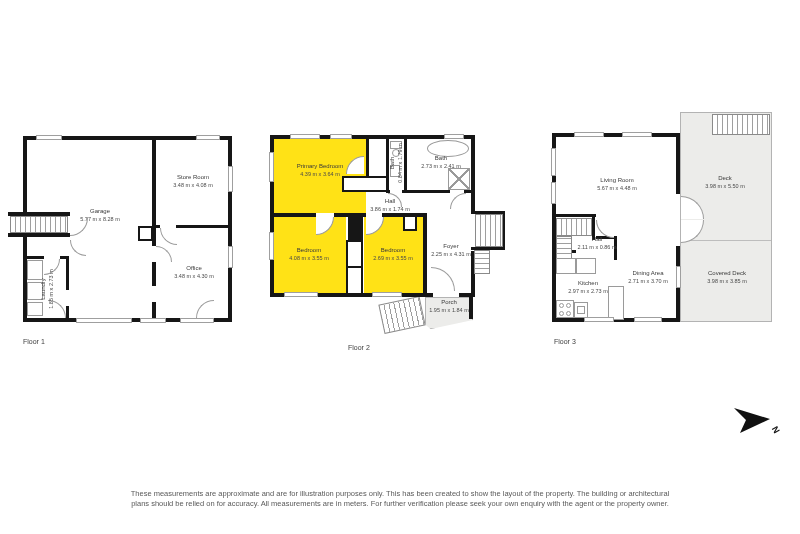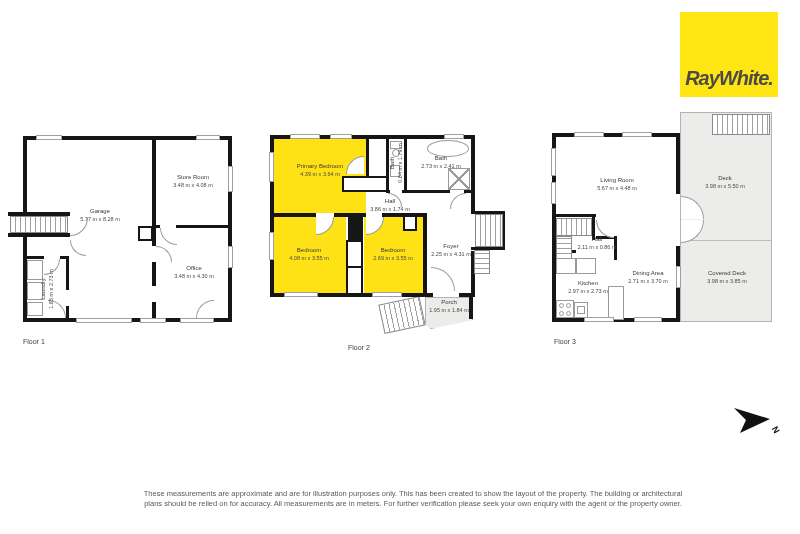--- a/index.html
+++ b/index.html
@@ -41,30 +41,27 @@
   .floor-tag{position:absolute;font-size:7px;color:#3d3d3d;}
   
   .logo{position:absolute;left:680px;top:12px;width:98px;height:85px;background:#ffe512;
         display:flex;align-items:flex-end;justify-content:center;}
   .logo span{font-size:20px;font-weight:bold;font-style:italic;color:#4b4b46;
              letter-spacing:-1px;padding-bottom:7px;}
   
   .address{position:absolute;left:0;top:462px;width:800px;text-align:center;
            font-size:19px;font-weight:bold;color:#1e1e1e;}
   .disclaimer{position:absolute;left:130px;top:489px;width:540px;text-align:center;
-              font-size:7.5px;line-height:1.35;color:#5a5a5a;margin-left:13px;}
+              font-size:7.5px;line-height:1.35;color:#5a5a5a;}
 </style>
 </head>
 <body>
 
 <div class="canvas">
 
-  <div class="logo">
-    <span>RayWhite.</span>
-  </div>
 
   <div>
 
     <div class="st" style="left:10px;top:216px;width:58px;height:17px;"></div>
 
     <div class="w" style="left:23px;top:136px;width:209px;height:4px;"></div>
     <div class="w" style="left:228px;top:136px;width:4px;height:186px;"></div>
     <div class="w" style="left:23px;top:318px;width:209px;height:4px;"></div>
     <div class="w" style="left:23px;top:136px;width:4px;height:78px;"></div>
     <div class="w" style="left:23px;top:237px;width:4px;height:85px;"></div>

